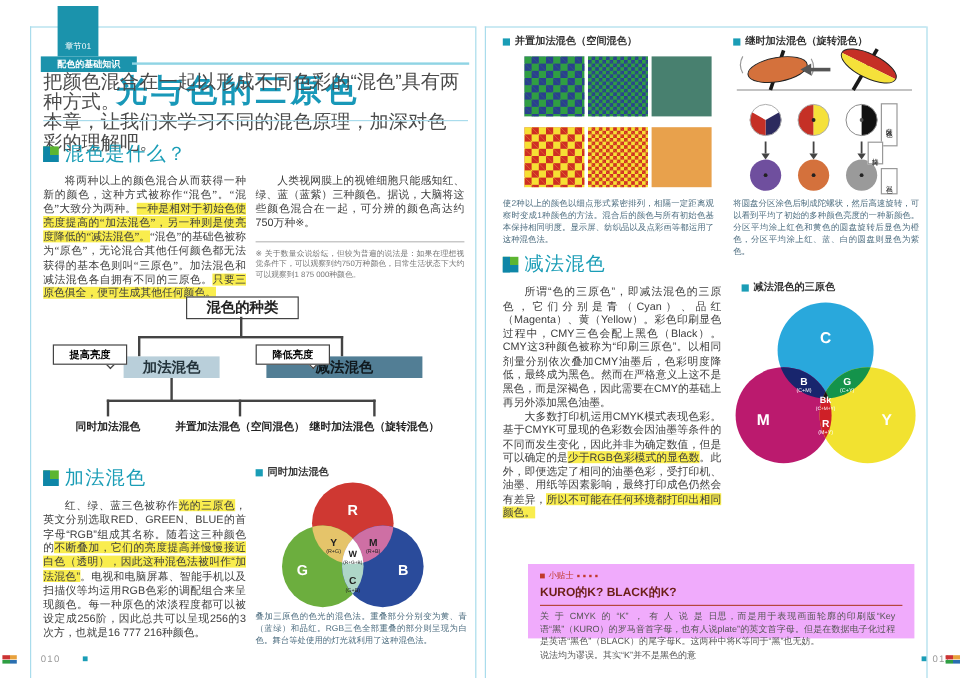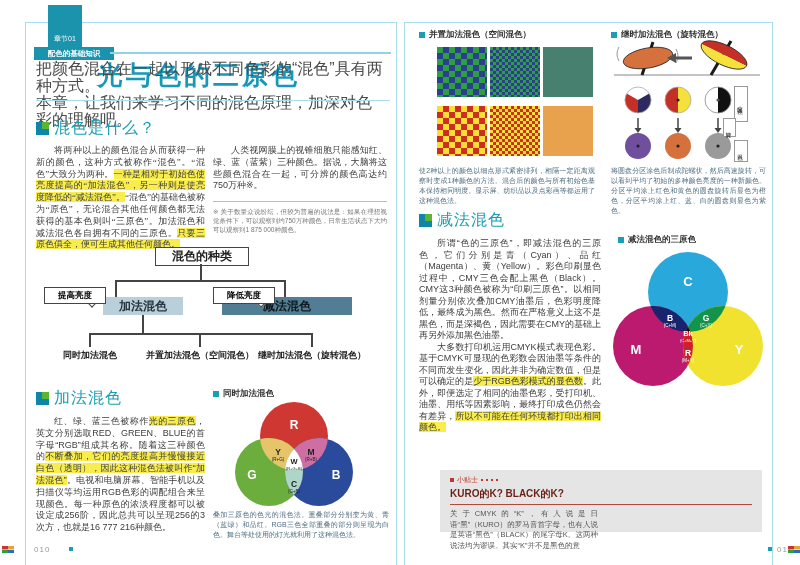--- a/index.html
+++ b/index.html
@@ -31,21 +31,21 @@
   .flowline{position:absolute;background:#444;}
   .leaf{position:absolute;font-size:9px;font-weight:bold;color:#222;text-align:center;white-space:nowrap;}
   .checker{position:absolute;width:50px;height:50px;}
   .ckA{background-color:#2f9e43;background-image:linear-gradient(45deg,#2a3f8f 25%,transparent 25%,transparent 75%,#2a3f8f 75%),linear-gradient(45deg,#2a3f8f 25%,transparent 25%,transparent 75%,#2a3f8f 75%);background-position:0 0,6px 6px;background-size:12px 12px;}
   .ckAf{background-color:#2f9e43;background-image:linear-gradient(45deg,#2a3f8f 25%,transparent 25%,transparent 75%,#2a3f8f 75%),linear-gradient(45deg,#2a3f8f 25%,transparent 25%,transparent 75%,#2a3f8f 75%);background-position:0 0,3px 3px;background-size:6px 6px;}
   .ckAb{background:#48806f;}
   .ckB{background-color:#f6e034;background-image:linear-gradient(45deg,#cf2d24 25%,transparent 25%,transparent 75%,#cf2d24 75%),linear-gradient(45deg,#cf2d24 25%,transparent 25%,transparent 75%,#cf2d24 75%);background-position:0 0,6px 6px;background-size:12px 12px;}
   .ckBf{background-color:#f6e034;background-image:linear-gradient(45deg,#cf2d24 25%,transparent 25%,transparent 75%,#cf2d24 75%),linear-gradient(45deg,#cf2d24 25%,transparent 25%,transparent 75%,#cf2d24 75%);background-position:0 0,3px 3px;background-size:6px 6px;}
   .ckBb{background:#e8a14c;}
   .vlabel{position:absolute;border:1px solid #999;background:#fff;color:#333;font-size:5.5px;writing-mode:vertical-rl;text-orientation:upright;display:flex;align-items:center;justify-content:center;letter-spacing:1px;}
-  .tipbox{position:absolute;background:#e5e5e5;}
+  .tipbox{position:absolute;background:#f0abfc;}
   .tip-tag{display:flex;align-items:center;gap:3px;font-size:7px;color:#c0392b;padding:5px 10px 0;}
   .tip-tag .rsq{width:4px;height:4px;background:#c0392b;}
   .tip-tag .dot{width:2px;height:2px;background:#c0392b;}
   .tip-title{font-size:10px;font-weight:bold;color:#6b1f16;padding:2px 10px 0;}
   .tip-rule{height:1px;background:#b5473c;margin:3px 10px 4px;}
   .tip-cols{display:flex;gap:0;padding:0 10px;}
   .tip-cols p{margin:0;width:148px;font-size:7.5px;line-height:10.5px;color:#555;text-align:justify;}
   .pnum{position:absolute;font-size:8px;color:#999;letter-spacing:1px;}
   .pdot{position:absolute;width:4px;height:4px;background:#1a9db6;}
   .pstrip{position:absolute;width:12px;height:7px;background:linear-gradient(90deg,#cc3333 0 50%,#e8a13c 50%),linear-gradient(90deg,#2f9e43 0 50%,#2a6fb0 50%);background-size:12px 3.5px;background-repeat:no-repeat;background-position:0 0,0 3.5px;}
@@ -272,20 +272,21 @@
       <span>小贴士</span>
       <span class="dot"></span>
         <span class="dot"></span>
         <span class="dot"></span>
         <span class="dot"></span>
     </div>
     <div class="tip-title">KURO的K? BLACK的K?</div>
     <div class="tip-rule"></div>
     <div class="tip-cols">
       <p>关于CMYK的“K”，有人说是日语“黑”（KURO）的罗马音首字母，也有人说是英语“黑色”（BLACK）的尾字母K。这两种说法均为谬误。其实“K”并不是黑色的意</p>
+      <p>思，而是用于表现画面轮廓的印刷版“Key plate”的英文首字母。但是在数据电子化过程中将K等同于“黑”也无妨。</p>
     </div>
   </div>
 
   <div class="pdot" style="left:768px;top:547px;"></div>
   <div class="pnum" style="left:777px;top:545px;">011</div>
   <div class="pstrip" style="left:788px;top:546px;"></div>
 
 </div>
 
 </body></html>

